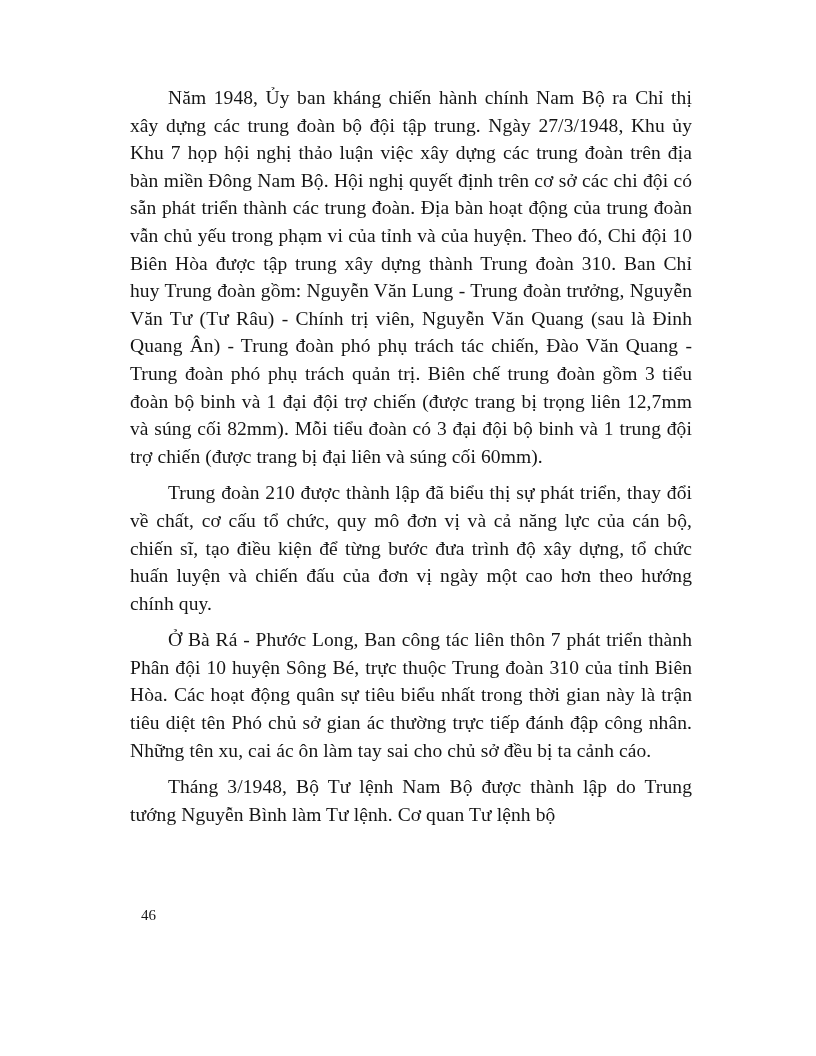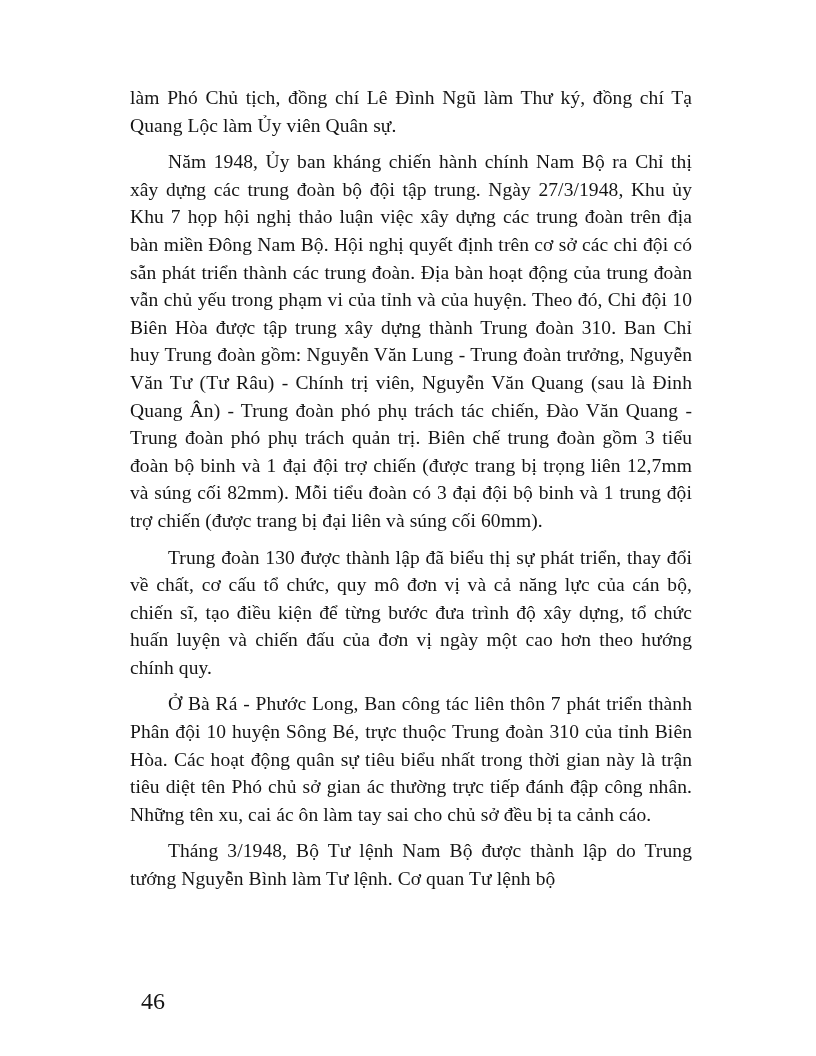--- a/index.html
+++ b/index.html
@@ -25,31 +25,30 @@
     font-size: 19.5px;
     line-height: 27.6px;
     text-align: justify;
     letter-spacing: 0.1px;
   }
   .para { margin-bottom: 9px; }
   .para.indent { text-indent: 38px; font-family: Liberation Serif, serif; }
   .page-number {
     position: absolute;
     left: 141px;
-    top: 989px;
+    top: 903px;
     color: #151515;
-    font-size: 24px;
+    font-size: 15px;
     line-height: 24px;
   }
 </style>
 </head>
 <body>
 
 <div class="page">
   <div class="text-block">
-    <p class="para">làm Phó Chủ tịch, đồng chí Lê Đình Ngũ làm Thư ký, đồng chí Tạ Quang Lộc làm Ủy viên Quân sự.</p>
     <p class="para indent">Năm 1948, Ủy ban kháng chiến hành chính Nam Bộ ra Chỉ thị xây dựng các trung đoàn bộ đội tập trung. Ngày 27/3/1948, Khu ủy Khu 7 họp hội nghị thảo luận việc xây dựng các trung đoàn trên địa bàn miền Đông Nam Bộ. Hội nghị quyết định trên cơ sở các chi đội có sẵn phát triển thành các trung đoàn. Địa bàn hoạt động của trung đoàn vẫn chủ yếu trong phạm vi của tỉnh và của huyện. Theo đó, Chi đội 10 Biên Hòa được tập trung xây dựng thành Trung đoàn 310. Ban Chỉ huy Trung đoàn gồm: Nguyễn Văn Lung - Trung đoàn trưởng, Nguyễn Văn Tư (Tư Râu) - Chính trị viên, Nguyễn Văn Quang (sau là Đinh Quang Ân) - Trung đoàn phó phụ trách tác chiến, Đào Văn Quang - Trung đoàn phó phụ trách quản trị. Biên chế trung đoàn gồm 3 tiểu đoàn bộ binh và 1 đại đội trợ chiến (được trang bị trọng liên 12,7mm và súng cối 82mm). Mỗi tiểu đoàn có 3 đại đội bộ binh và 1 trung đội trợ chiến (được trang bị đại liên và súng cối 60mm).</p>
-    <p class="para indent">Trung đoàn 130 được thành lập đã biểu thị sự phát triển, thay đổi về chất, cơ cấu tổ chức, quy mô đơn vị và cả năng lực của cán bộ, chiến sĩ, tạo điều kiện để từng bước đưa trình độ xây dựng, tổ chức huấn luyện và chiến đấu của đơn vị ngày một cao hơn theo hướng chính quy.</p>
+    <p class="para indent">Trung đoàn 210 được thành lập đã biểu thị sự phát triển, thay đổi về chất, cơ cấu tổ chức, quy mô đơn vị và cả năng lực của cán bộ, chiến sĩ, tạo điều kiện để từng bước đưa trình độ xây dựng, tổ chức huấn luyện và chiến đấu của đơn vị ngày một cao hơn theo hướng chính quy.</p>
     <p class="para indent">Ở Bà Rá - Phước Long, Ban công tác liên thôn 7 phát triển thành Phân đội 10 huyện Sông Bé, trực thuộc Trung đoàn 310 của tỉnh Biên Hòa. Các hoạt động quân sự tiêu biểu nhất trong thời gian này là trận tiêu diệt tên Phó chủ sở gian ác thường trực tiếp đánh đập công nhân. Những tên xu, cai ác ôn làm tay sai cho chủ sở đều bị ta cảnh cáo.</p>
     <p class="para indent">Tháng 3/1948, Bộ Tư lệnh Nam Bộ được thành lập do Trung tướng Nguyễn Bình làm Tư lệnh. Cơ quan Tư lệnh bộ</p>
   </div>
   <div class="page-number">46</div>
 </div>
 
 </body></html>

